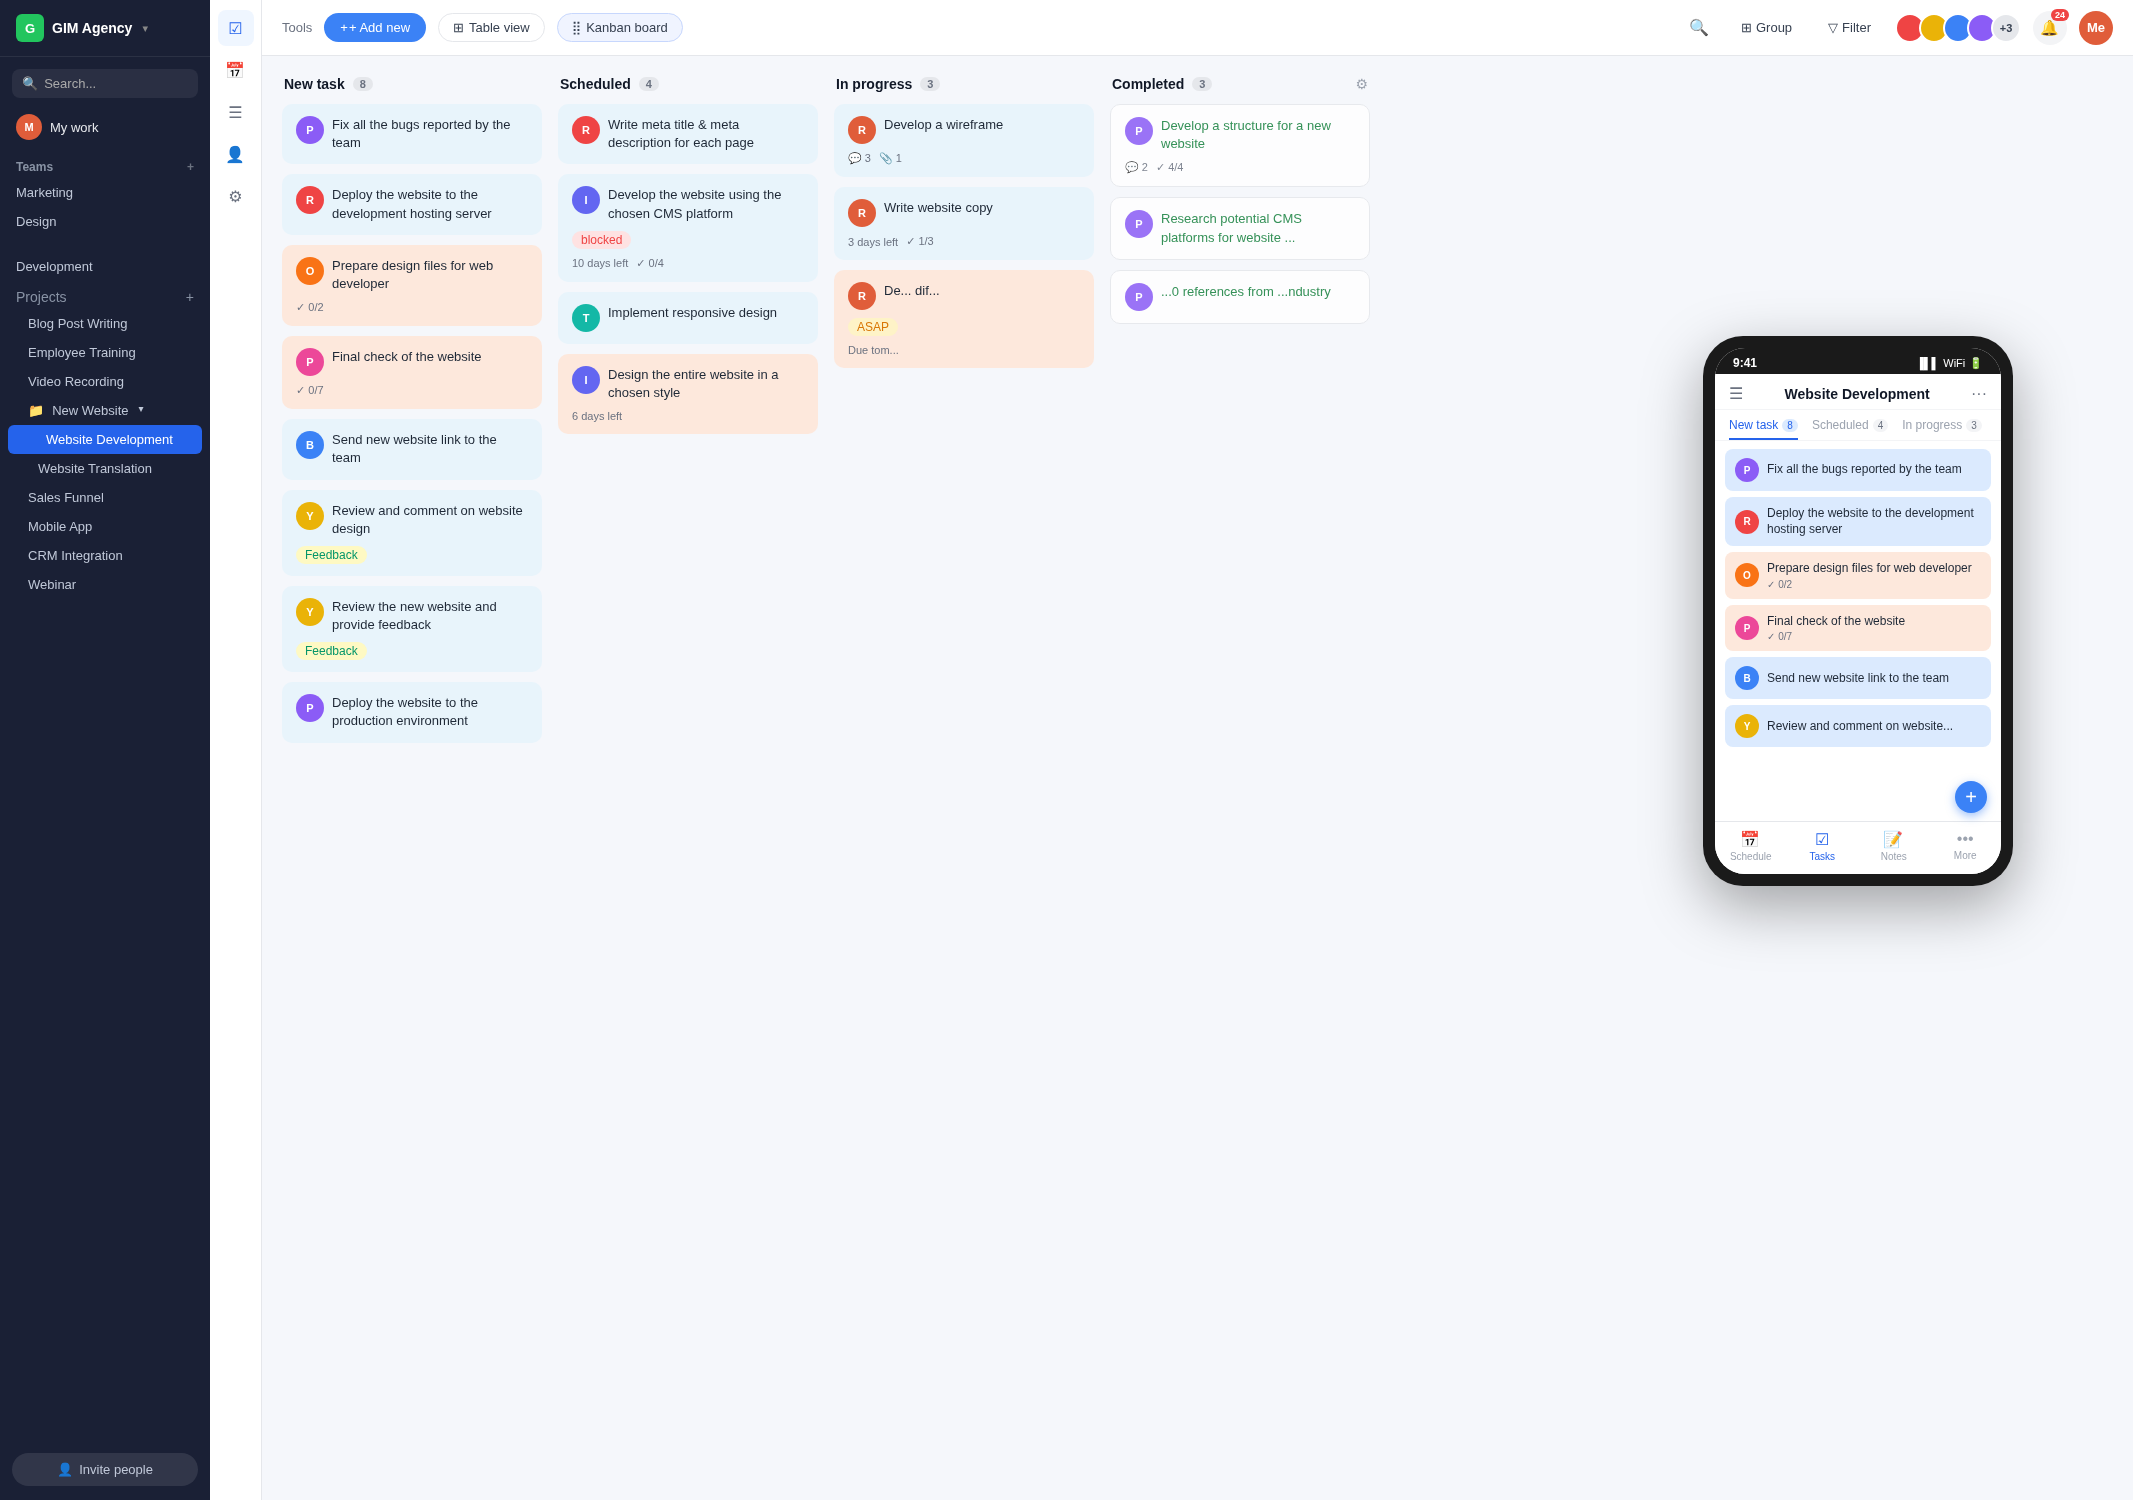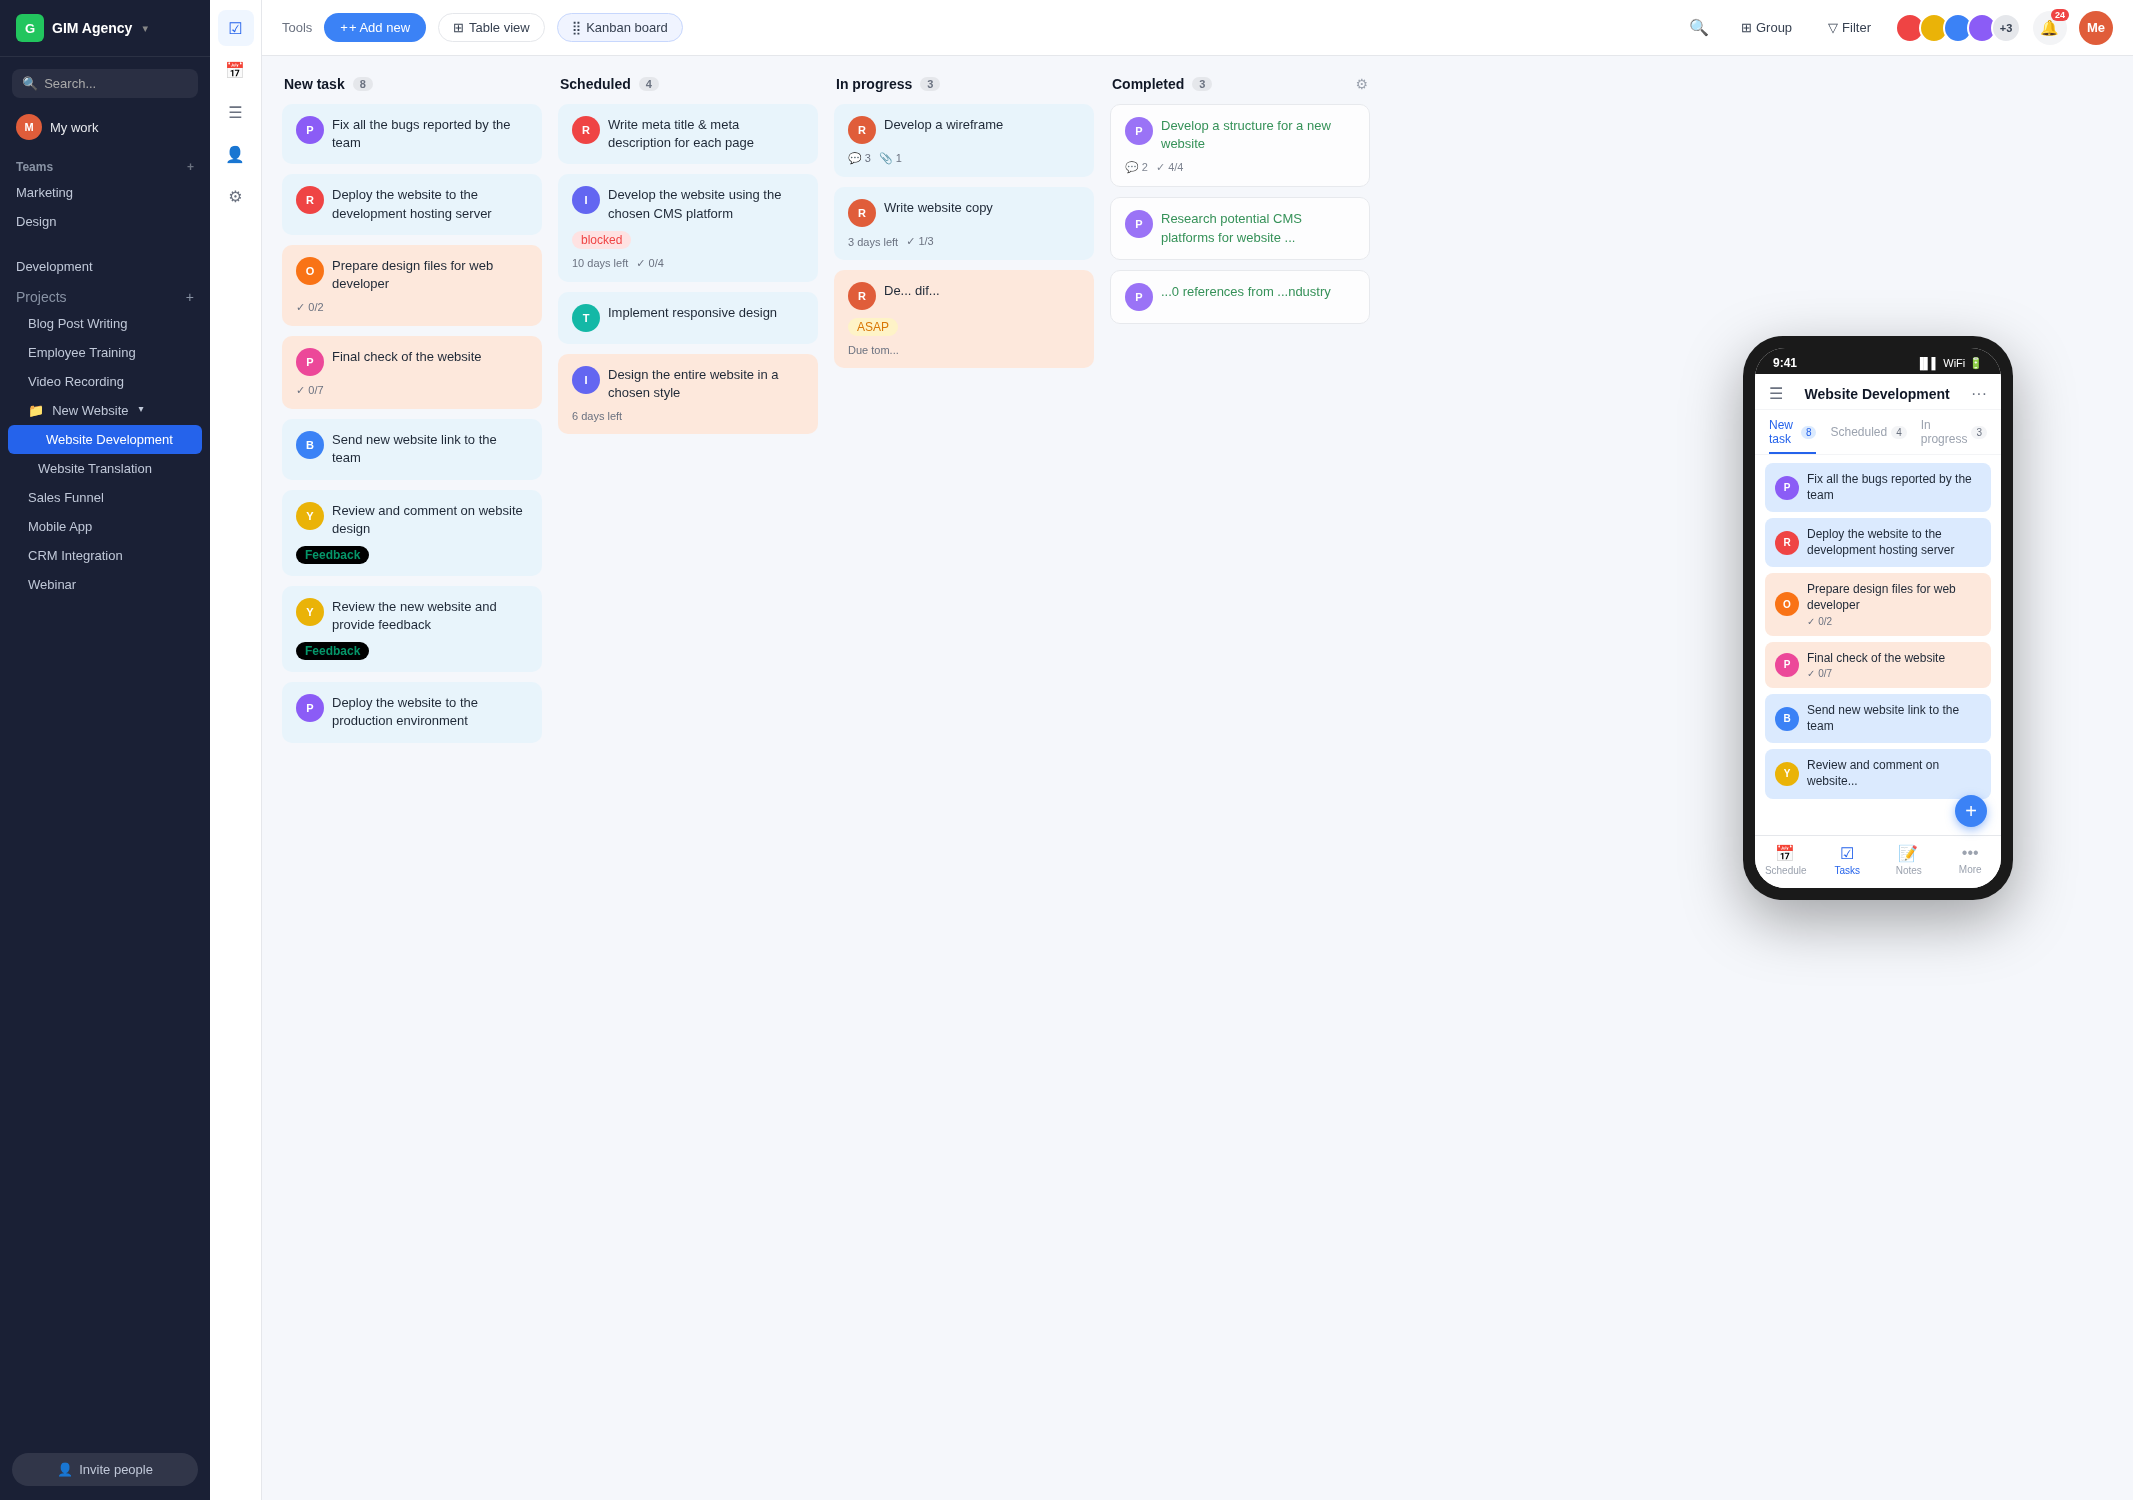--- a/index.html
+++ b/index.html
@@ -236,21 +236,21 @@
     }
     .task-title { font-size: 13px; color: #1f2937; line-height: 1.4; flex: 1; }
     .task-meta { display: flex; align-items: center; gap: 8px; margin-top: 8px; flex-wrap: wrap; }
     .tag {
       border-radius: 12px;
       padding: 2px 9px;
       font-size: 12px;
       font-weight: 500;
     }
     .tag-blocked { background: #fee2e2; color: #ef4444; }
-    .tag-feedback { background: #000000; color: #059669; font-weight: bold; }
+    .tag-feedback { background: #fef9c3; color: #059669; }
     .tag-asap { background: #fef3c7; color: #d97706; }
     .task-days { font-size: 11px; color: #6b7280; }
     .task-check { font-size: 11px; color: #6b7280; }
     .task-comment { font-size: 11px; color: #6b7280; display: flex; align-items: center; gap: 2px; }
 
     
     .completed-card {
       background: #fff;
       border-radius: 10px;
       padding: 12px 14px;
@@ -258,21 +258,21 @@
       border: 1px solid #e5e7eb;
       opacity: 0.85;
     }
     .completed-card .task-title { color: #15803d; }
 
     
     .phone-overlay {
       position: absolute;
       right: 120px;
       top: 280px;
-      width: 270px;
+      width: 310px;
       background: #1a1a1a;
       border-radius: 40px;
       padding: 12px;
       box-shadow: 0 20px 60px rgba(0,0,0,0.35);
       z-index: 100;
     }
     .phone-screen {
       background: #fff;
       border-radius: 30px;
       overflow: hidden;

